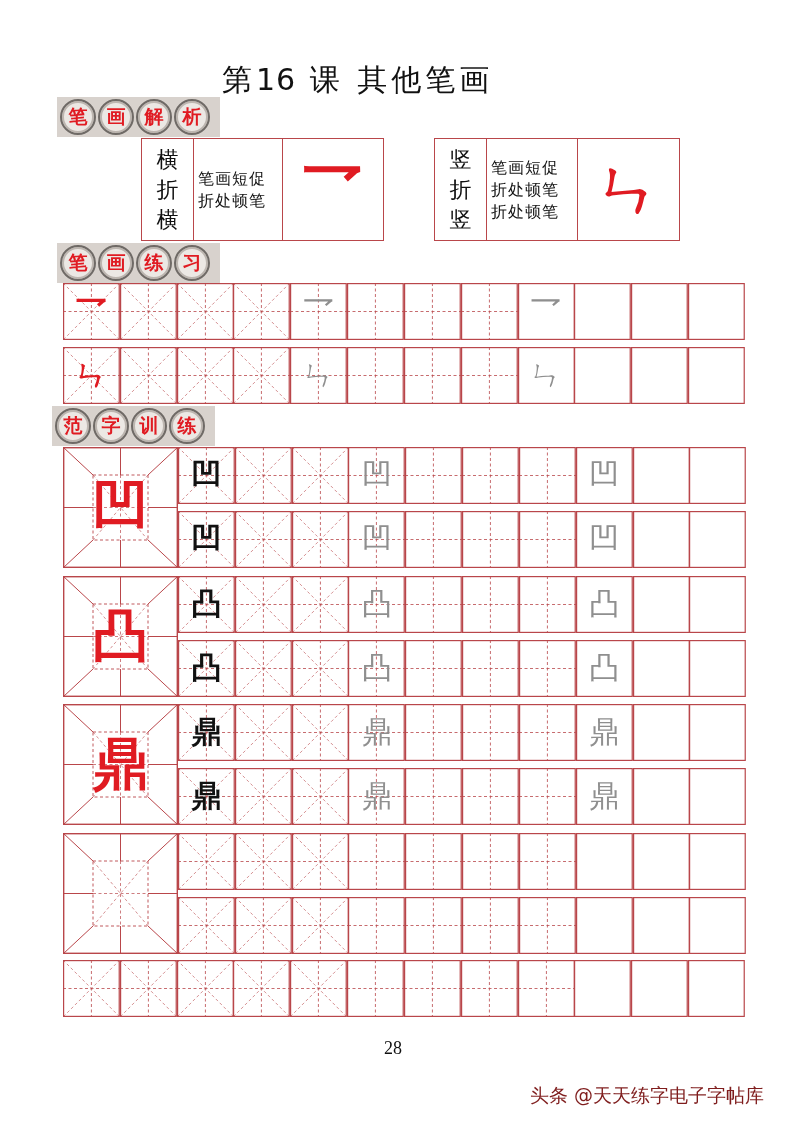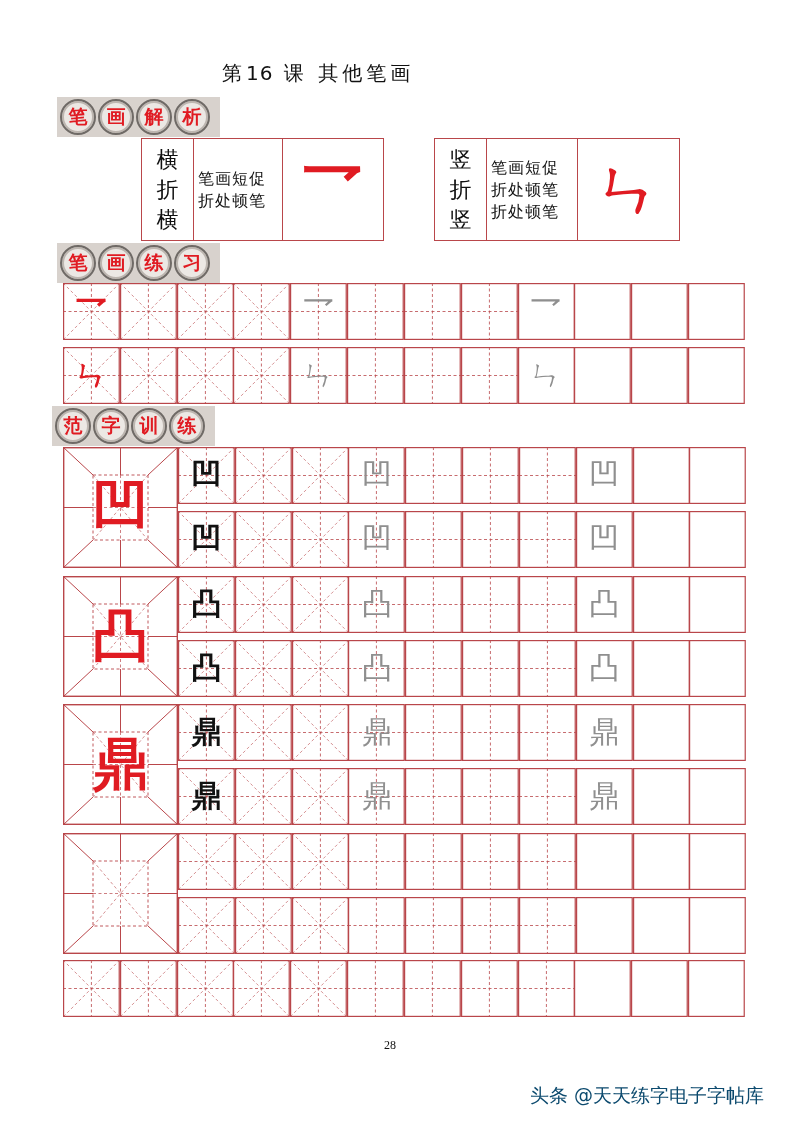--- a/index.html
+++ b/index.html
@@ -1,37 +1,37 @@
 <!DOCTYPE html>
 <html><head>
 <meta charset="utf-8">
 <style>
   html,body{margin:0;padding:0;background:#fff;}
   body{width:793px;height:1121px;position:relative;overflow:hidden;font-family:"DejaVu Serif",serif;color:#111;}
   .abs{position:absolute;}
-  .title{left:222px;top:60px;font-size:20px;letter-spacing:4px;white-space:nowrap;font-family:"DejaVu Serif",serif;}
+  .title{left:222px;top:60px;font-size:30px;letter-spacing:4px;white-space:nowrap;font-family:"DejaVu Serif",serif;}
   .title .num{font-family:"DejaVu Sans",sans-serif;letter-spacing:1px;}
   .badge-strip{background:#d8d2cd;height:40px;display:flex;align-items:center;padding:0 3px;gap:2px;}
   .badge{width:36px;height:36px;border-radius:50%;border:2px solid #6f6a66;box-sizing:border-box;background:#ece8e4;display:flex;align-items:center;justify-content:center;color:#e01b22;font-weight:bold;font-size:19px;font-family:"DejaVu Sans",sans-serif;box-shadow:inset 0 0 0 2px #bdb6b0;}
   .stroke-table{display:flex;border:1.2px solid #b9464a;box-sizing:border-box;height:103px;}
   .st-name{width:51px;border-right:1.2px solid #b9464a;display:flex;flex-direction:column;align-items:center;justify-content:center;font-size:22px;line-height:30px;}
   .st-desc{border-right:1.2px solid #b9464a;display:flex;flex-direction:column;justify-content:center;padding-left:4px;font-size:16px;line-height:22px;letter-spacing:1px;white-space:nowrap;}
   .st-glyph{flex:1;display:flex;align-items:center;justify-content:center;color:#e01b22;font-size:58px;font-weight:bold;font-family:"DejaVu Sans",sans-serif;}
   .row{display:flex;height:57px;box-sizing:border-box;}
   .cell{position:relative;width:56.83px;height:57px;flex:none;}
   .cell svg{position:absolute;left:0;top:0;width:100%;height:100%;}
   .cell .ch{position:absolute;left:0;top:0;width:100%;height:100%;display:flex;align-items:center;justify-content:center;font-size:30px;font-family:"DejaVu Sans",sans-serif;}
   .ch.red{color:#e01b22;font-weight:bold;}
   .ch.black{color:#111;font-weight:bold;}
   .ch.gray{color:#8f8f8f;}
   .big{position:absolute;width:115px;height:121px;}
   .big svg{position:absolute;left:0;top:0;width:100%;height:100%;}
   .big .ch{position:absolute;left:0;top:0;width:100%;height:100%;display:flex;align-items:center;justify-content:center;color:#e01b22;font-size:56px;font-weight:bold;font-family:"DejaVu Sans",sans-serif;}
-  .page-num{left:384px;top:1038px;font-size:12px;font-family:"Liberation Serif",serif;}
-  .watermark{left:530px;top:1083px;font-size:19px;color:#0c4a6e;font-family:"DejaVu Sans",sans-serif;text-shadow:0 0 2px #fff,1px 1px 0 #fff;}
+  .page-num{left:384px;top:1038px;font-size:18px;font-family:"Liberation Serif",serif;}
+  .watermark{left:530px;top:1083px;font-size:19px;color:#7f1d1d;font-family:"DejaVu Sans",sans-serif;text-shadow:0 0 2px #fff,1px 1px 0 #fff;}
 </style>
 </head>
 <body>
 
 <div class="abs title">
   <span>第</span><span class="num">16</span>
   <span>课 其他笔画</span>
 </div>
 
 <div class="abs badge-strip" style="left:57px;top:97px;width:157px;">

